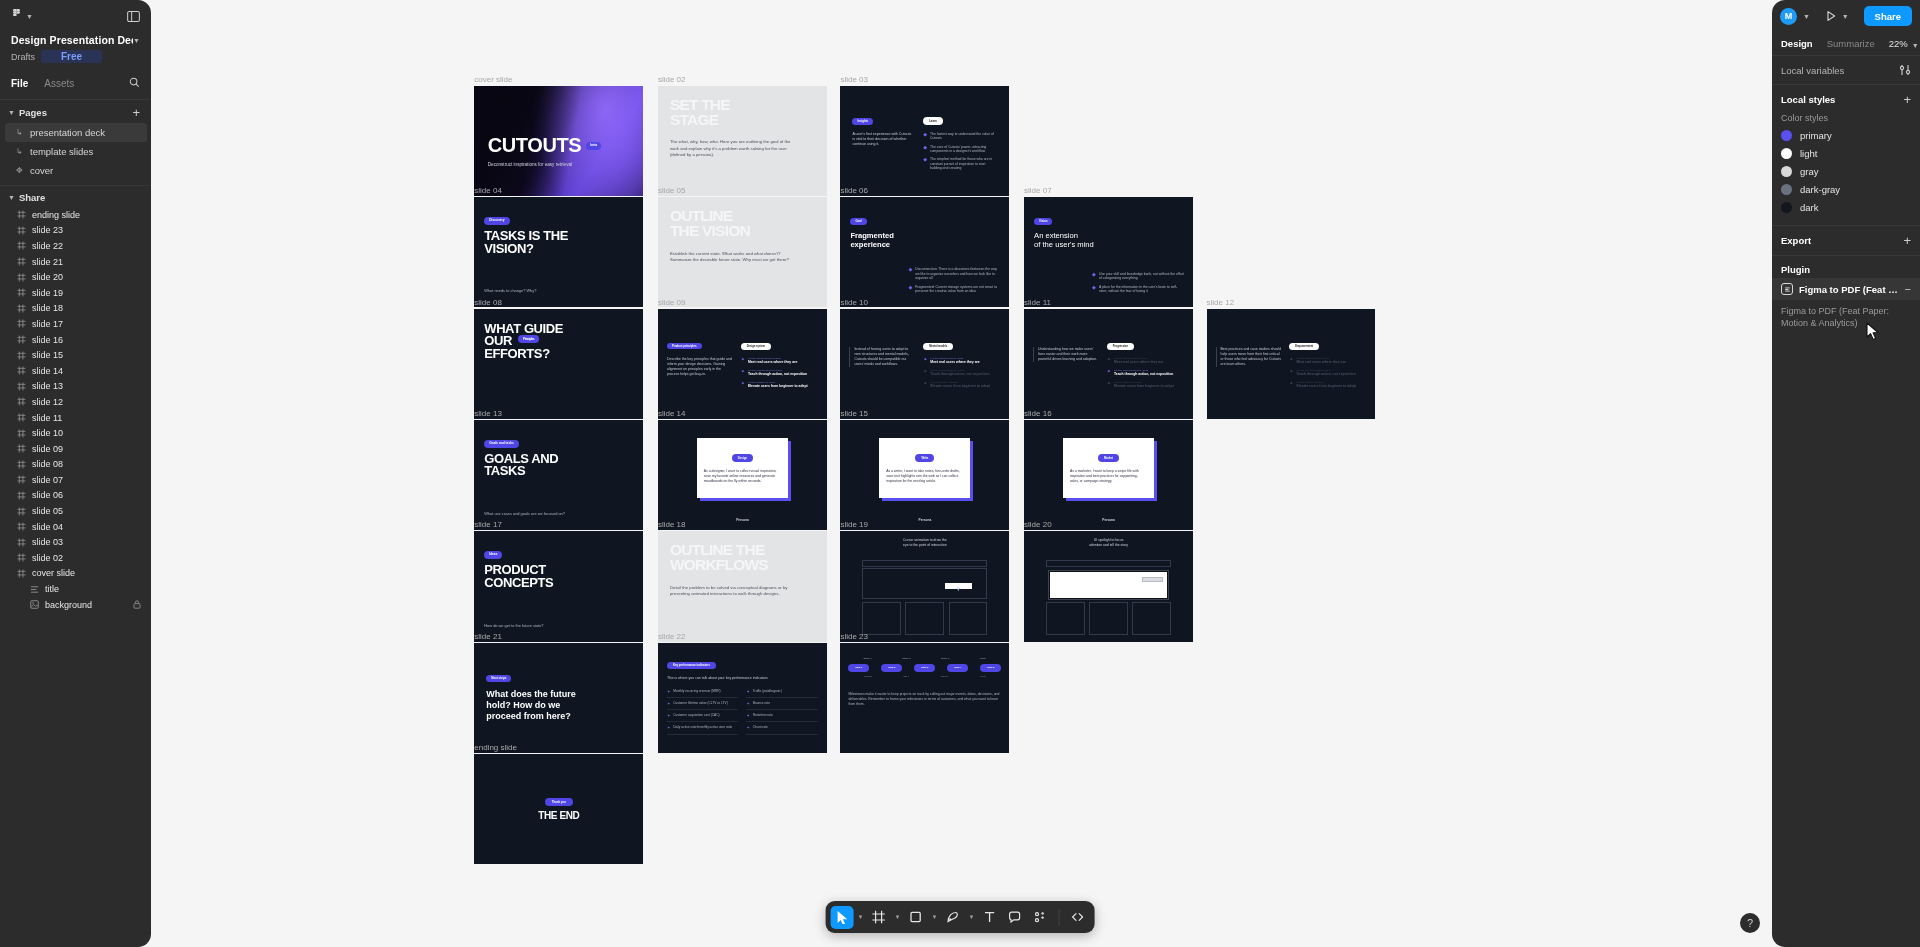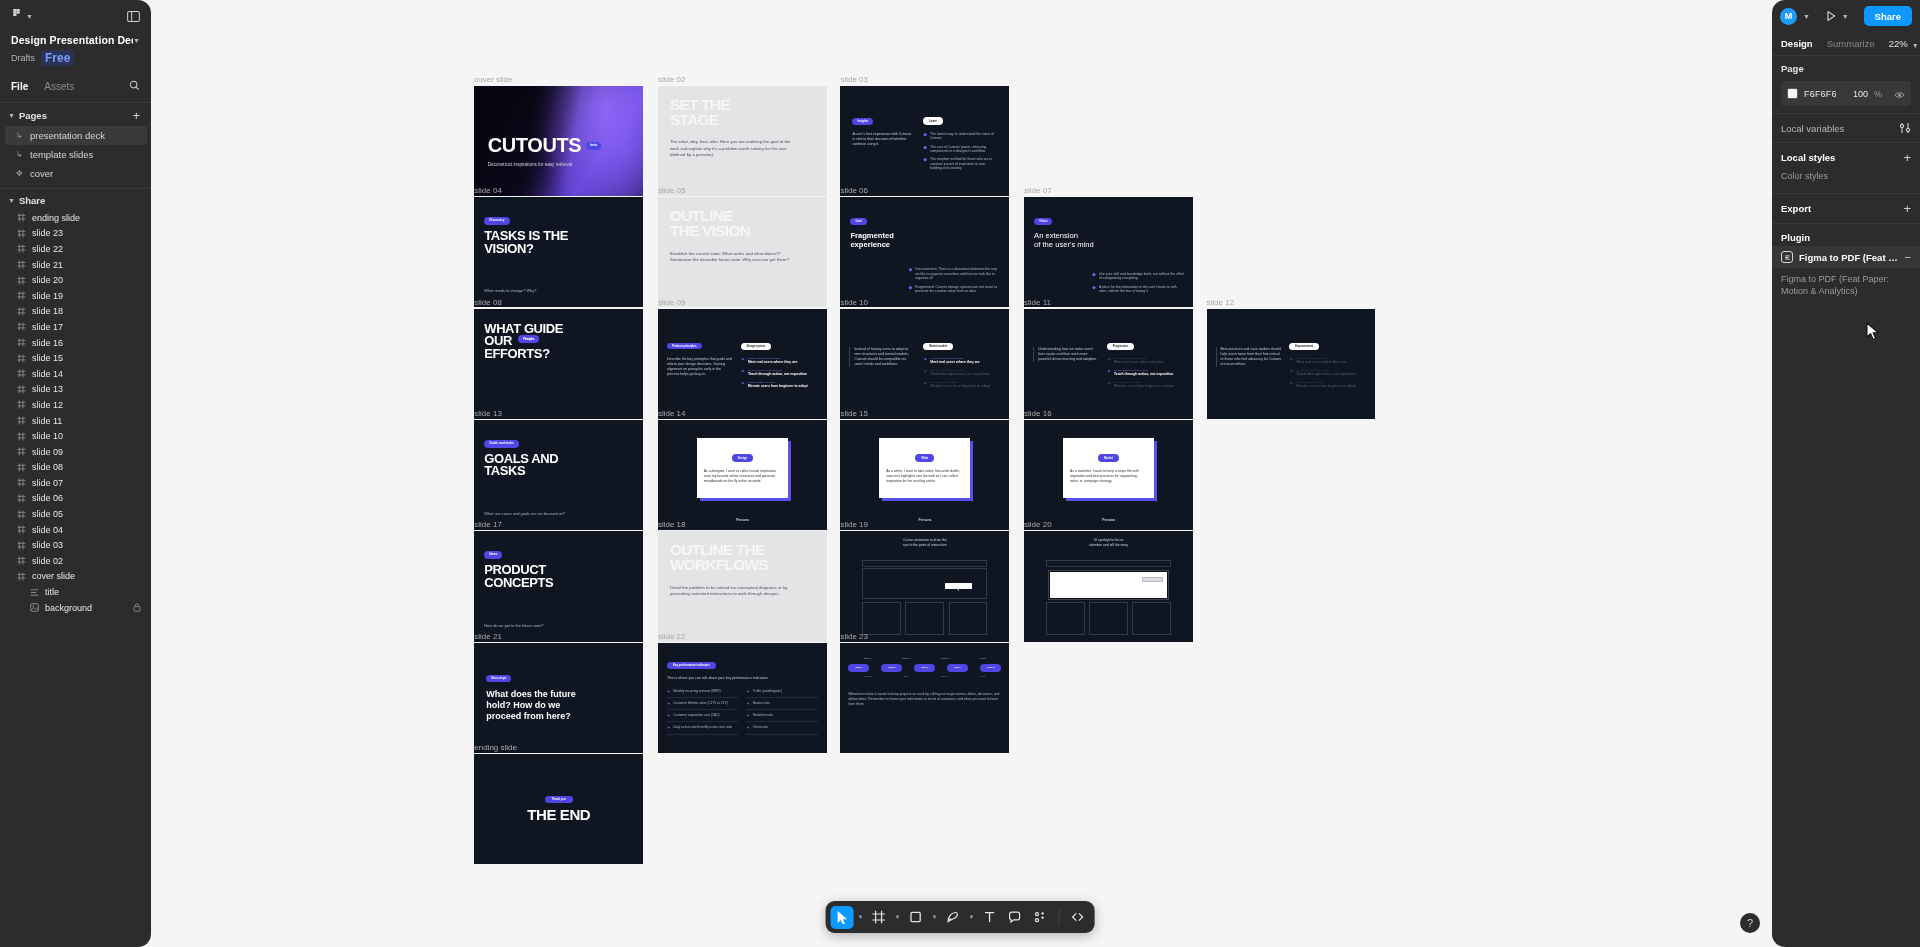--- a/index.html
+++ b/index.html
@@ -21,21 +21,21 @@
   }
   .lp-topbar { height: 32px; display: flex; align-items: center; justify-content: space-between; padding: 0 11px; }
   .figma-logo { display: flex; align-items: center; gap: 4px; cursor: pointer; }
   .chev { font-size: 7px; color: #b3b3b3; line-height: 1; }
   .icon-btn { cursor: pointer; display: flex; align-items: center; justify-content: center; }
   .lp-title-wrap { padding: 2px 11px 0 11px; }
   .lp-title { font-size: 10.5px; font-weight: 700; letter-spacing: .1px; display: flex; align-items: center; justify-content: space-between; }
   .lp-title span.t { overflow: hidden; white-space: nowrap; }
   .lp-meta { display: flex; align-items: center; gap: 6px; margin-top: 4px; }
   .lp-drafts { font-size: 9px; color: #b3b3b3; }
-  .lp-badge { font-size: 12px; color: #7b9cff; background: #2a3355; border-radius: 3px; padding: 1px 4px; font-weight: 600; }
+  .lp-badge { font-size: 10px; color: #7b9cff; background: #2a3355; border-radius: 3px; padding: 1px 20px; font-weight: 600; }
   .lp-tabs { display: flex; align-items: center; gap: 16px; padding: 11px 11px 0 11px; position: relative; }
   .lp-tab { font-size: 10px; color: #8a8a8a; cursor: pointer; padding-bottom: 7px; }
   .lp-tab.active { color: #fff; font-weight: 600; }
   .lp-tabs .search { margin-left: auto; padding-bottom: 7px; cursor: pointer; }
   .lp-sep { height: 1px; background: #383838; }
   .section-head { display: flex; align-items: center; justify-content: space-between; padding: 6px 11px 4px 8px; }
   .section-head .lbl { font-size: 9.5px; font-weight: 700; color: #e0e0e0; display: flex; align-items: center; gap: 4px; }
   .plus { font-size: 13px; color: #cfcfcf; cursor: pointer; line-height: 1; }
   .page-row { display: flex; align-items: center; gap: 5px; height: 19px; padding: 0 8px 0 16px; font-size: 9.5px; color: #d6d6d6; cursor: pointer; }
   .page-row.sel { background: #3a3a3a; border-radius: 3px; margin: 0 4px 0 5px; padding-left: 11px; }
@@ -885,21 +885,21 @@
               </div>
               <div style="font-size:3.4px;color:#aeb5c2;line-height:1.45;margin-top:14px">Milestones make it easier to keep projects on track by calling out major events, dates, decisions, and deliverables. Remember to frame your milestones in terms of outcomes, and what you want to learn from them.</div>
             </div>
           </div>
         </div>
         <div class="frame" style="left: 323.268px; top: 754.292px; width: 168.981px; height: 110.205px;">
           <div class="frame-label">ending slide</div>
           <div style="width: 100%; height: 100%;">
             <div class="slide" style="display:flex;flex-direction:column;align-items:center;justify-content:center">
               <span class="pill" style="font-size:2.8px;padding:2.4px 7px">Thank you</span>
-              <div class="hdl" style="font-size:15px;margin-top:5px">THE END</div>
+              <div class="hdl" style="font-size:10px;margin-top:5px">THE END</div>
             </div>
           </div>
         </div>
       </div>
   </div>
 
   <div id="right-panel">
     <div class="rp-top">
       <div class="avatar">M</div>
       <span class="chev">▼</span>
@@ -914,51 +914,58 @@
 
     <div class="rp-tabs">
       <div class="rp-tab active">Design</div>
       <div class="rp-tab">Summarize</div>
       <div class="zoom-wrap">
         <span>22%</span>
         <span class="chev">▼</span>
       </div>
     </div>
 
-    <div class="rp-sec">
-      <div class="rp-sec-title">Page</div>
-      <div class="fill-row">
-        <div class="sw" id="page-swatch" style="background: rgb(246, 246, 246);"></div>
-        <span class="hexval">F6F6F6</span>
-        <span class="opval">100</span>
-        <span class="pct">%</span>
-        <span class="eye">
-          <svg width="11" height="8" viewBox="0 0 12 8">
-            <path d="M1 4 C3 0.8, 9 0.8, 11 4 C9 7.2, 3 7.2, 1 4 Z" fill="none" stroke="#cfcfcf" stroke-width="1"></path>
-            <circle cx="6" cy="4" r="1.5" fill="#cfcfcf"></circle>
-          </svg>
-        </span>
-      </div>
-    </div>
 
     <div class="rp-row">
       <span class="muted">Local variables</span>
       <svg width="12" height="12" viewBox="0 0 12 12">
         <line x1="3" y1="1" x2="3" y2="11" stroke="#cfcfcf" stroke-width="1.1"></line>
         <line x1="9" y1="1" x2="9" y2="11" stroke="#cfcfcf" stroke-width="1.1"></line>
         <circle cx="3" cy="4" r="1.6" fill="#2c2c2c" stroke="#cfcfcf" stroke-width="1.1"></circle>
         <circle cx="9" cy="8" r="1.6" fill="#2c2c2c" stroke="#cfcfcf" stroke-width="1.1"></circle>
       </svg>
     </div>
 
     <div class="rp-row" style="border-bottom:none;padding-bottom:2px">
       <span style="font-weight:700">Local styles</span>
       <span class="plus">+</span>
     </div>
     <div class="sub-label">Color styles</div>
+    <div id="color-styles">
+        <div class="style-row">
+          <span class="dot" style="background: rgb(91, 79, 240);"></span>
+          <span>primary</span>
+        </div>
+        <div class="style-row">
+          <span class="dot" style="background: rgb(255, 255, 255);"></span>
+          <span>light</span>
+        </div>
+        <div class="style-row">
+          <span class="dot" style="background: rgb(217, 217, 217);"></span>
+          <span>gray</span>
+        </div>
+        <div class="style-row">
+          <span class="dot" style="background: rgb(107, 114, 128);"></span>
+          <span>dark-gray</span>
+        </div>
+        <div class="style-row">
+          <span class="dot" style="background: rgb(17, 22, 31);"></span>
+          <span>dark</span>
+        </div>
+      </div>
 
     <div class="lp-sep" style="margin-top:9px"></div>
     <div class="rp-row">
       <span style="font-weight:700">Export</span>
       <span class="plus">+</span>
     </div>
 
     <div class="rp-row" style="border-bottom:none;padding-bottom:3px">
       <span style="font-weight:700">Plugin</span>
     </div>

